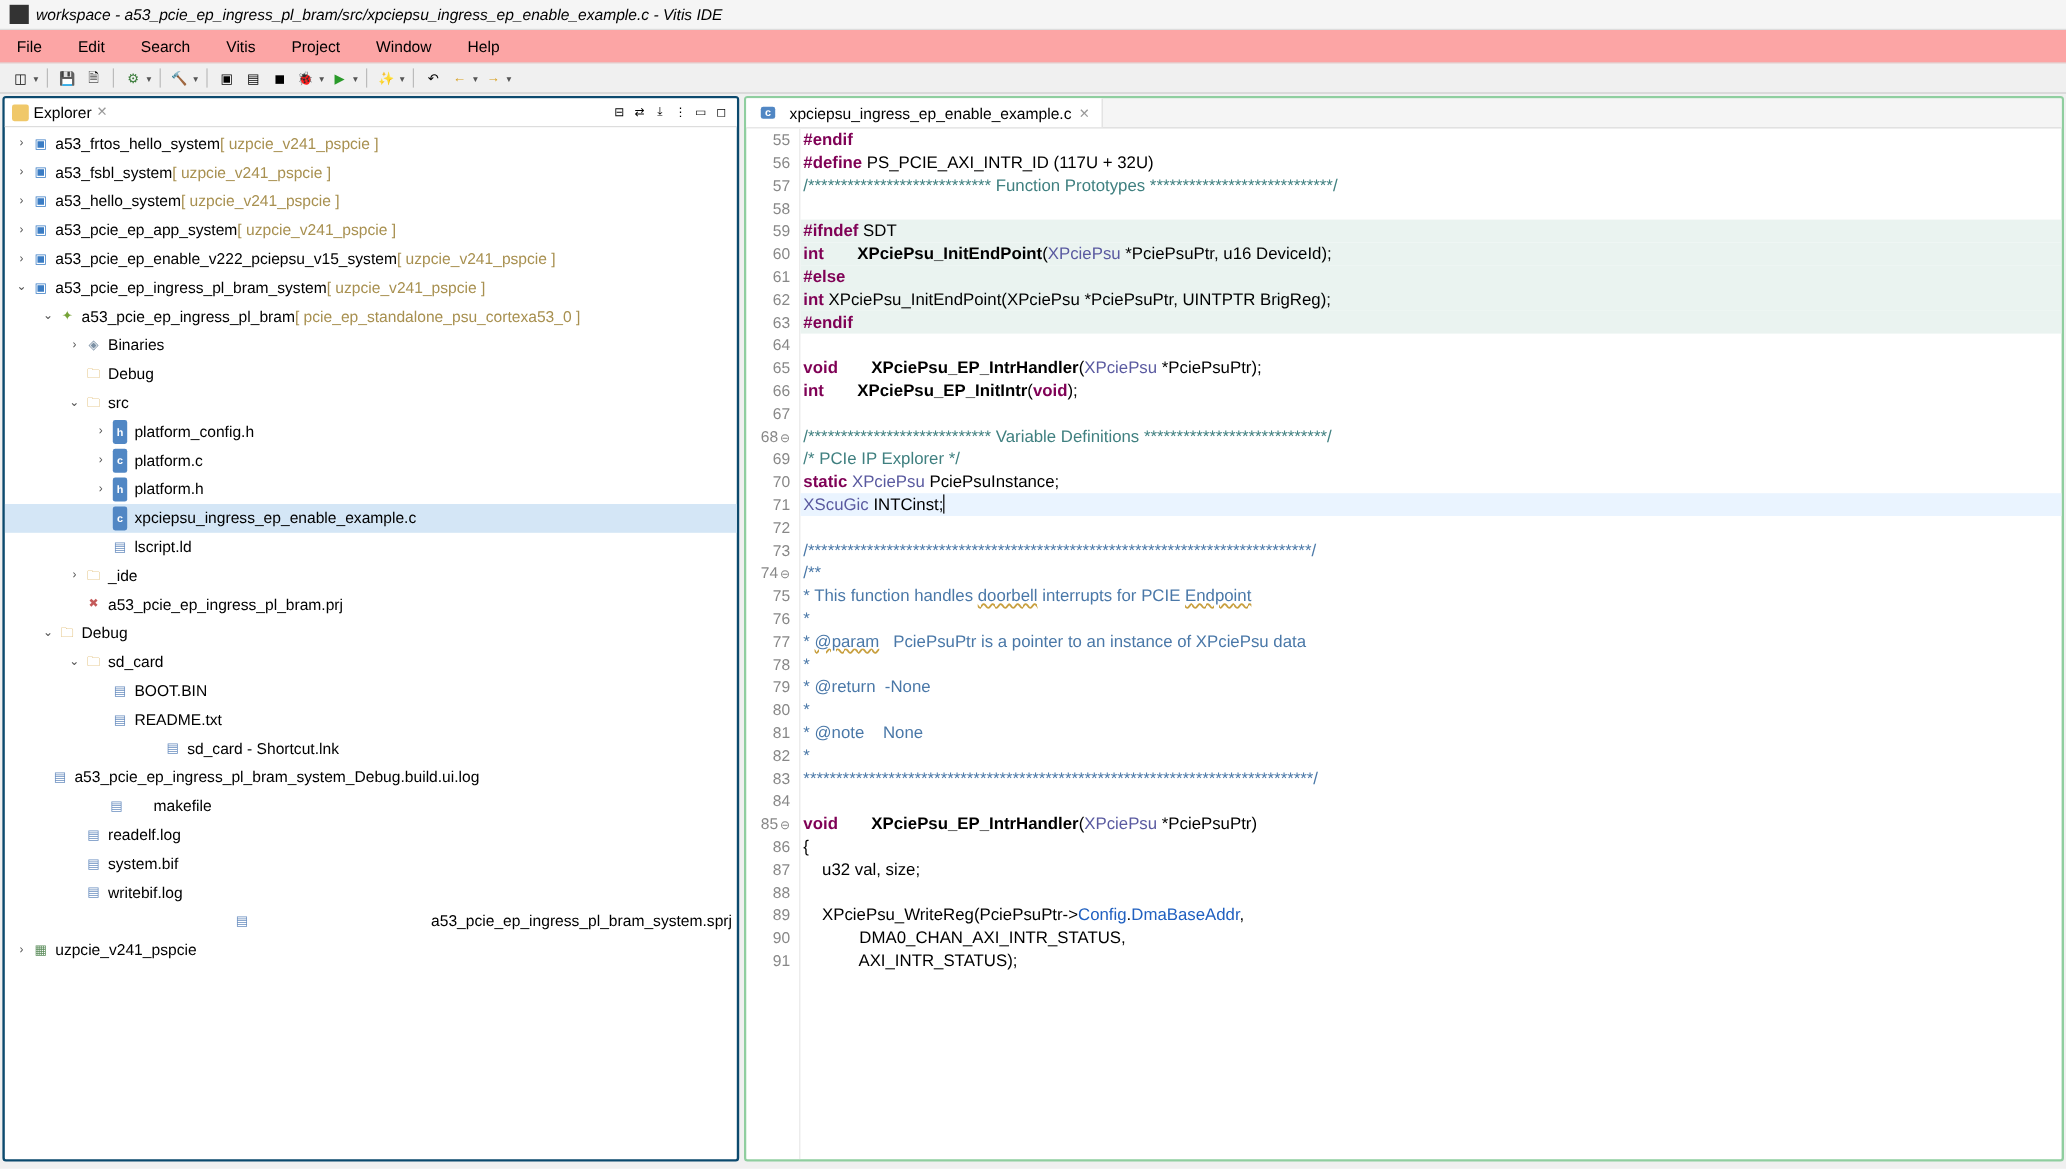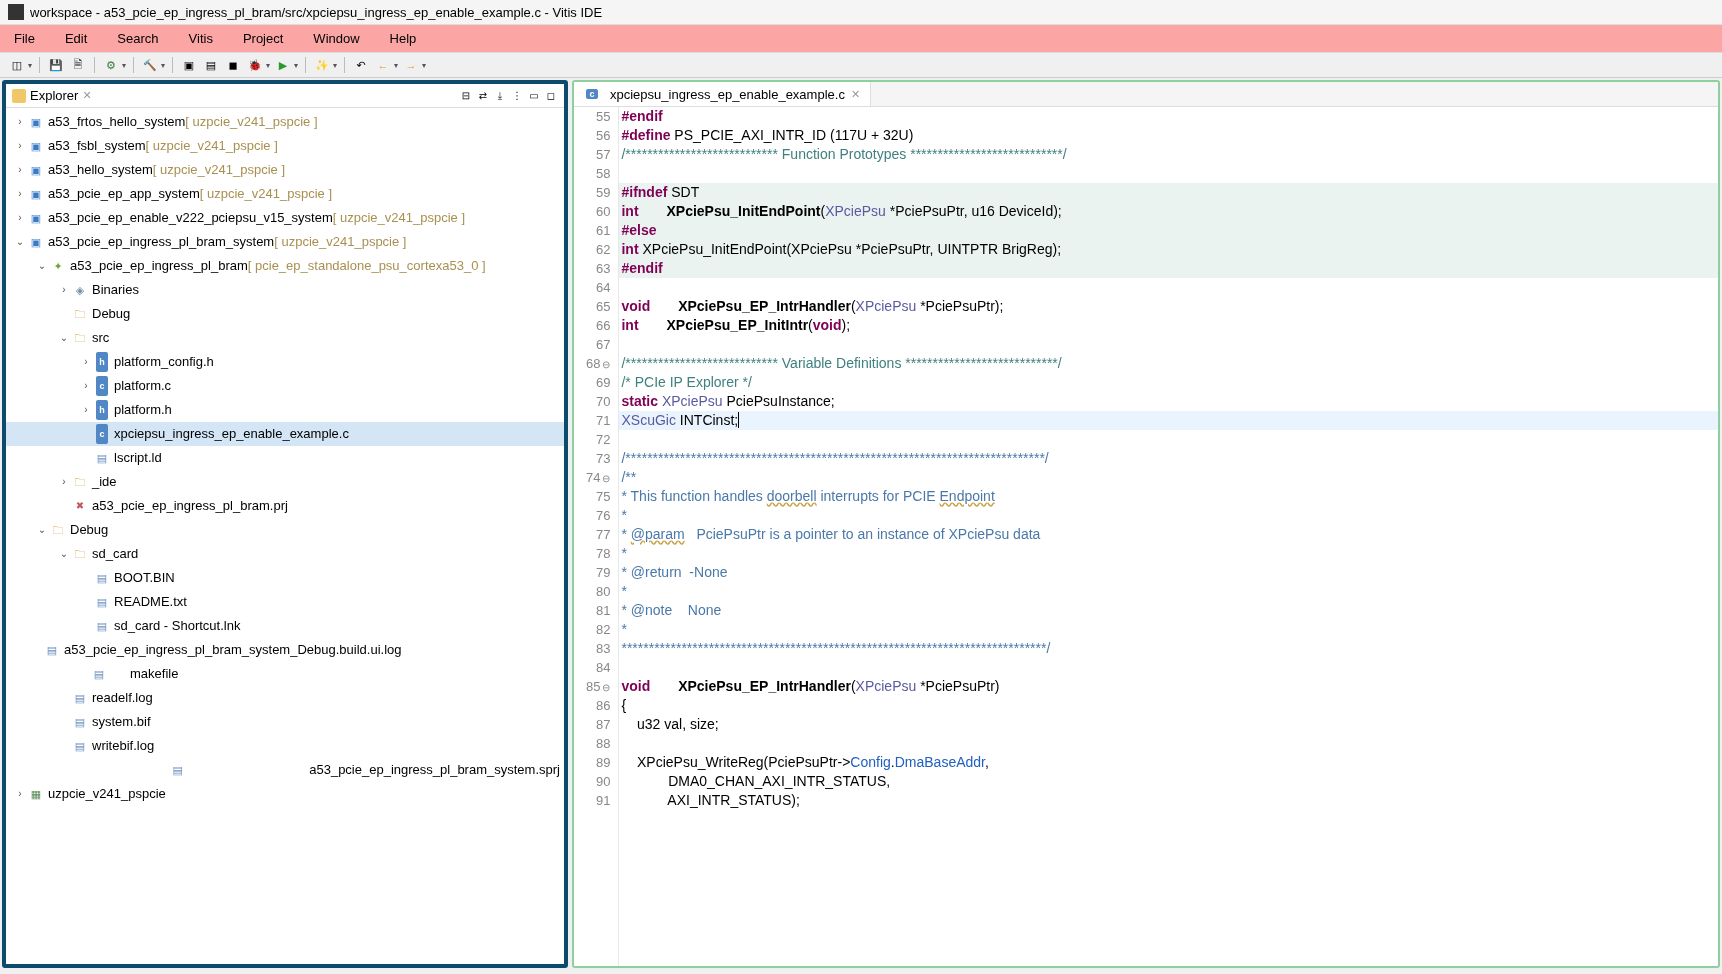--- a/index.html
+++ b/index.html
@@ -1,26 +1,26 @@
 <!DOCTYPE html>
 <html><head>
 <meta charset="utf-8">
 <style>
 * { margin: 0; padding: 0; box-sizing: border-box; font-family: "Segoe UI", Tahoma, sans-serif; }
 body { background: #f0f0f0; font-size: 13px; color: #000; user-select: none; width: 1722px; }
-.title-bar { background: #f5f5f5; padding: 4px 8px; display: flex; align-items: center; gap: 6px; border-bottom: 1px solid #ddd; }
+.title-bar { background: #f5f5f5; padding: 4px 8px; display: flex; align-items: center; gap: 6px; border-bottom: 1px solid #ddd; font-style: italic; }
 .app-icon { width: 16px; height: 16px; background: #333; display: inline-block; }
 .menu-bar { background: #fca5a5; padding: 2px 8px; display: flex; gap: 18px; border-bottom: 1px solid #ddd; }
 .menu-bar span { padding: 4px 6px; cursor: pointer; }
 .toolbar { background: #f0f0f0; padding: 3px 8px; display: flex; gap: 4px; border-bottom: 1px solid #ccc; align-items: center; }
 .tb-btn { width: 18px; height: 18px; display: inline-flex; align-items: center; justify-content: center; cursor: pointer; font-size: 11px; }
 .tb-sep { width: 1px; height: 16px; background: #bbb; margin: 0 3px; }
 .tb-drop { font-size: 8px; color: #555; margin-left: -2px; }
 .main-area { display: flex; height: calc(974px - 82px); }
-.explorer-pane { width: 566px; background: #fff; border: 4px solid #0c4a6e; border-radius: 3px; margin: 2px; display: flex; flex-direction: column; }
+.explorer-pane { width: 614px; background: #fff; border: 2px solid #0c4a6e; border-radius: 3px; margin: 2px; display: flex; flex-direction: column; }
 .explorer-header { display: flex; align-items: center; justify-content: space-between; padding: 4px 6px; border-bottom: 1px solid #ddd; background: #fff; }
 .explorer-title { display: flex; align-items: center; gap: 4px; }
 .explorer-title-icon { width: 14px; height: 14px; background: #f0c869; border-radius: 2px; }
 .explorer-close { font-size: 11px; color: #999; cursor: pointer; }
 .explorer-toolbar { display: flex; gap: 3px; }
 .explorer-toolbar span { width: 14px; height: 14px; cursor: pointer; font-size: 10px; display: inline-flex; align-items: center; justify-content: center; }
 .tree { flex: 1; overflow: auto; padding: 2px 0; }
 .tree-row { display: flex; align-items: center; padding: 2px 4px; cursor: pointer; white-space: nowrap; line-height: 20px; }
 .tree-row.selected { background: #d4e6f6; }
 .twisty { width: 16px; text-align: center; color: #555; font-size: 10px; }
@@ -229,21 +229,21 @@
         <div class="tree-row" style="padding-left: 72px;">
           <span class="twisty"></span>
           <span class="node-icon icon-file"></span>
           <span>BOOT.BIN</span>
         </div>
         <div class="tree-row" style="padding-left: 72px;">
           <span class="twisty"></span>
           <span class="node-icon icon-file"></span>
           <span>README.txt</span>
         </div>
-        <div class="tree-row" style="padding-left: 72px;">
+        <div class="tree-row" style="padding-left: 72px; margin-left: 44px;">
           <span class="twisty"></span>
           <span class="node-icon icon-file"></span>
           <span>sd_card - Shortcut.lnk</span>
         </div>
         <div class="tree-row" style="padding-left: 22px;">
           <span class="twisty"></span>
           <span class="node-icon icon-file"></span>
           <span>a53_pcie_ep_ingress_pl_bram_system_Debug.build.ui.log</span>
         </div>
         <div class="tree-row" style="padding-left: 50px; gap: 19px;">

